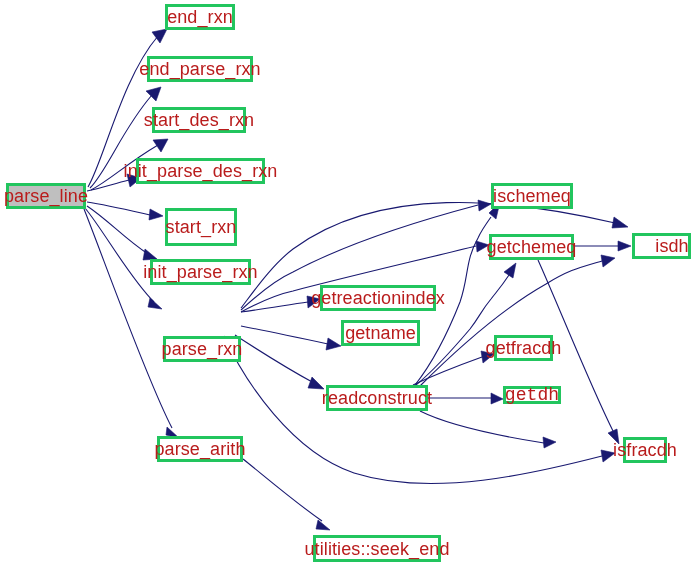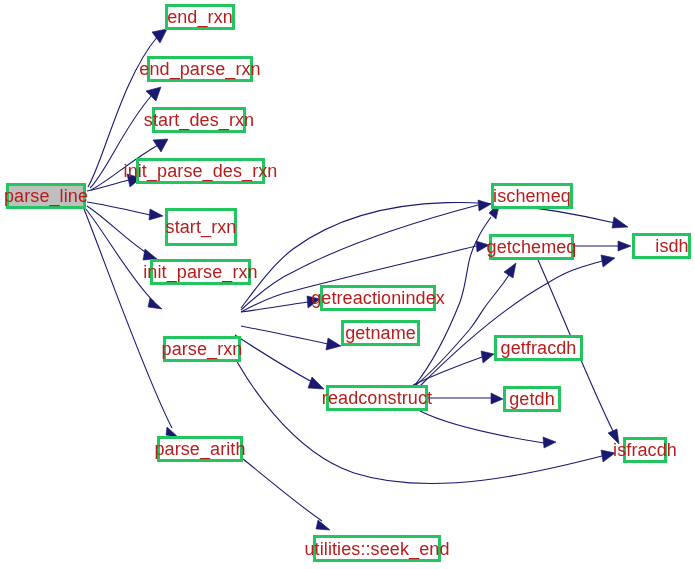--- a/index.html
+++ b/index.html
@@ -191,24 +191,24 @@
       </div>
       <div class="gnode" style="left: 326px; top: 385px; width: 102px; height: 26px;">
         <span>readconstruct</span>
       </div>
       <div class="gnode" style="left: 491px; top: 183px; width: 82px; height: 26px;">
         <span>ischemeq</span>
       </div>
       <div class="gnode" style="left: 489px; top: 234px; width: 85px; height: 26px;">
         <span>getchemeq</span>
       </div>
-      <div class="gnode" style="left: 494px; top: 335px; width: 89px; height: 26px;">
+      <div class="gnode" style="left: 494px; top: 335px; width: 59px; height: 26px;">
         <span>getfracdh</span>
       </div>
-      <div class="gnode" style="left: 503px; top: 386px; width: 58px; height: 26px;">
+      <div class="gnode" style="left: 503px; top: 386px; width: 58px; height: 18px; font-family: Liberation Mono, monospace;">
         <span>getdh</span>
       </div>
       <div class="gnode" style="left: 632px; top: 233px; width: 59px; height: 26px; padding-left: 21px;">
         <span>isdh</span>
       </div>
       <div class="gnode" style="left: 623px; top: 437px; width: 44px; height: 26px;">
         <span>isfracdh</span>
       </div>
       <div class="gnode" style="left: 313px; top: 535px; width: 128px; height: 27px;">
         <span>utilities::seek_end</span>

